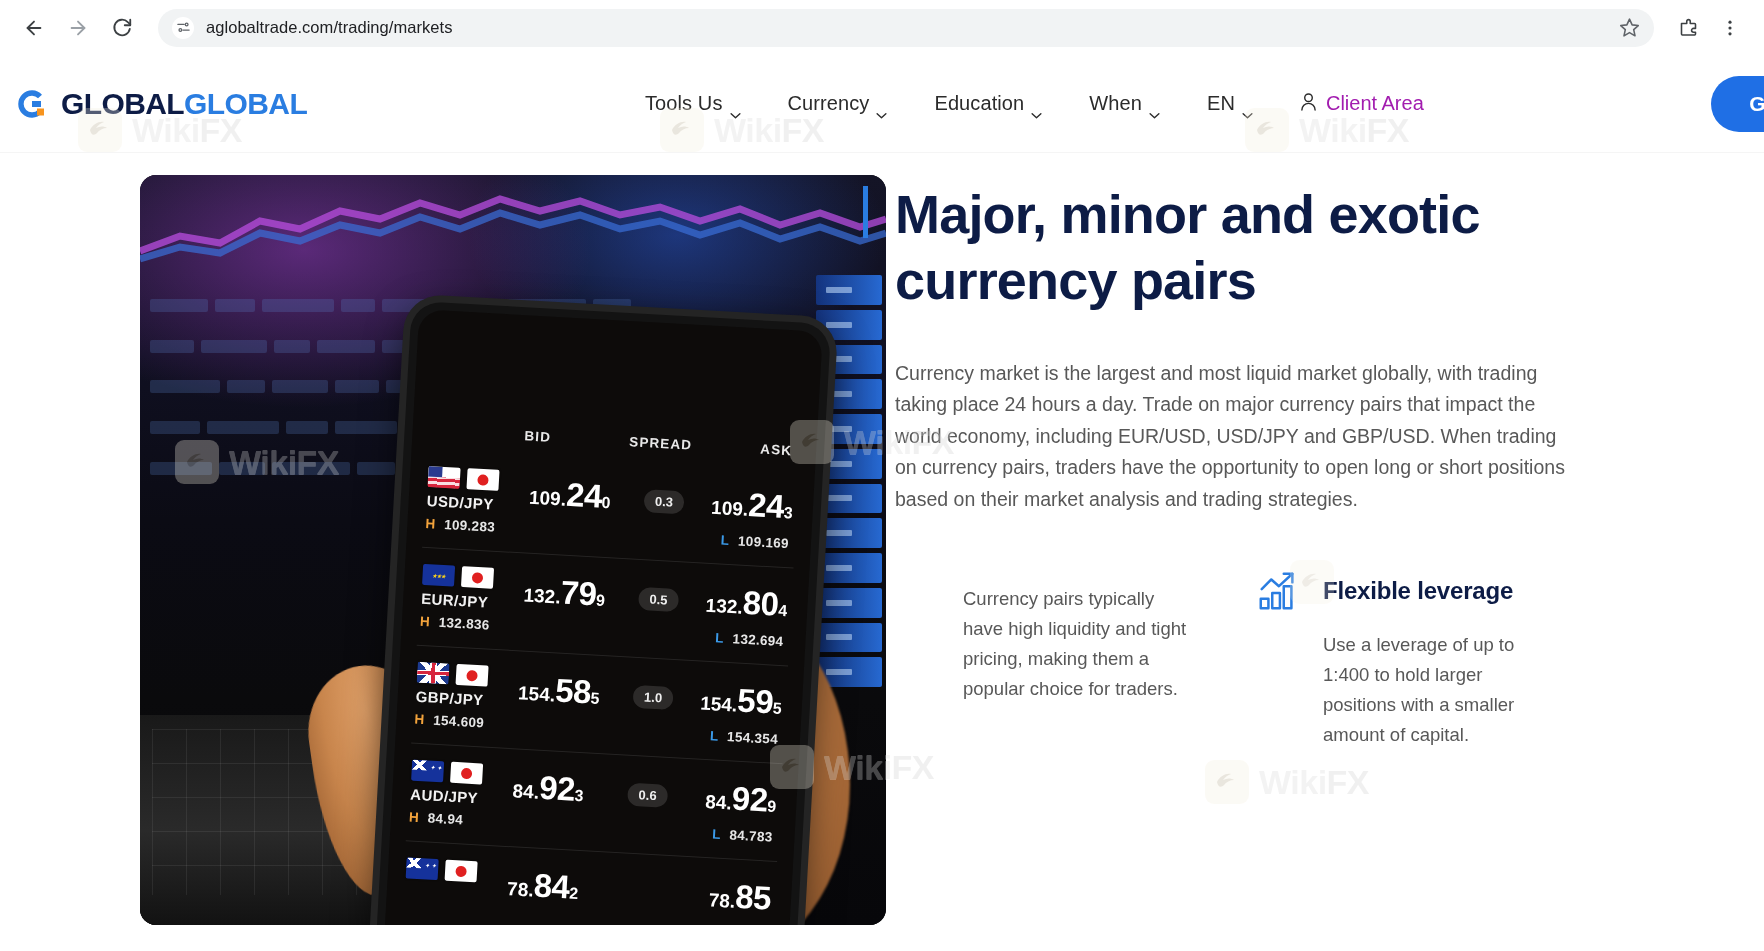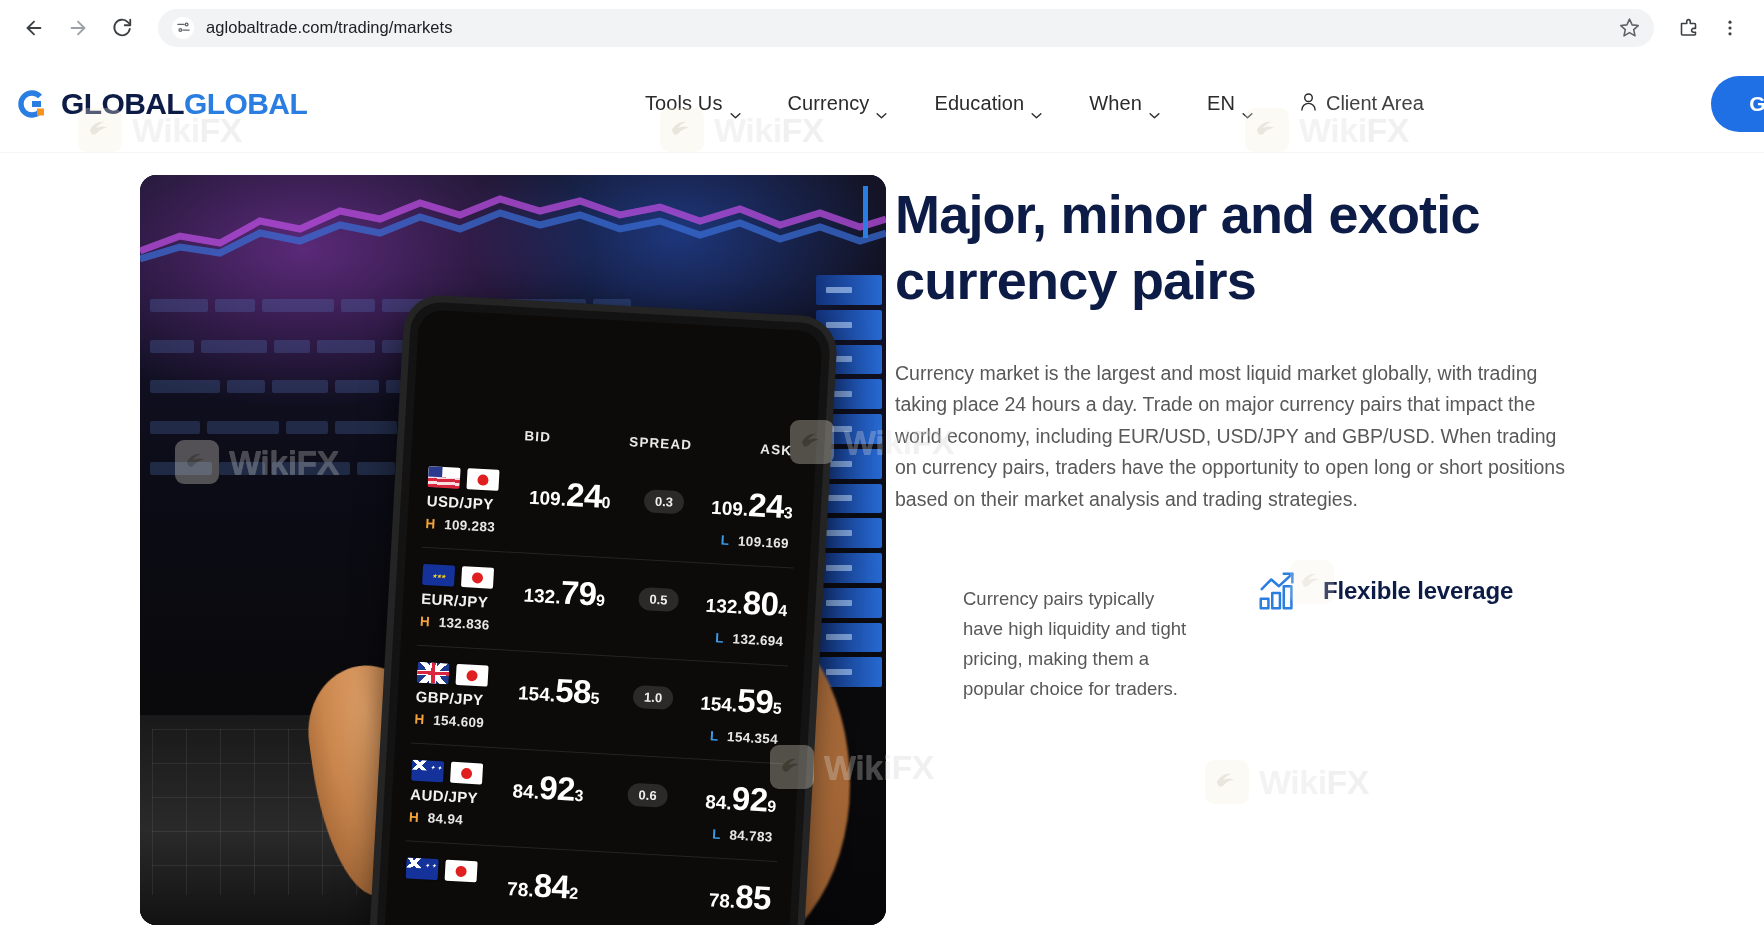--- a/index.html
+++ b/index.html
@@ -89,21 +89,21 @@
     font-size: 20px; color: #2b2b2b;
     white-space: nowrap;
     letter-spacing: 0.1px;
   }
   .caret {
     width: 11px; height: 7px; flex: 0 0 auto;
     position: relative; top: 1px;
   }
   .nav-client {
     display: flex; align-items: center; gap: 9px;
-    font-size: 20px; color: #404040; white-space: nowrap;
+    font-size: 20px; color: #a21caf; white-space: nowrap;
   }
   .cta-btn {
     position: absolute; right: -78px; top: 50%;
     transform: translateY(-50%);
     height: 56px;
     background: #1f6fe5;
     border-radius: 28px;
     display: flex; align-items: center;
     padding: 0 38px;
     color: #ffffff; font-size: 21px; font-weight: 700;
@@ -788,20 +788,21 @@
             <svg width="46" height="46" viewBox="0 0 48 48" fill="none" stroke="#2a7de1" stroke-width="2.6" stroke-linecap="round" stroke-linejoin="round">
               <polyline points="7,22 17,12 25,19 39,6"></polyline>
               <polyline points="30,6 39,6 39,15"></polyline>
               <rect x="6" y="32" width="8" height="10"></rect>
               <rect x="18" y="26" width="8" height="16"></rect>
               <rect x="30" y="19" width="8" height="23"></rect>
             </svg>
           </span>
           <span class="feature-title">Flexible leverage</span>
         </div>
+        <p class="feature-text">Use a leverage of up to 1:400 to hold larger positions with a smaller amount of capital.</p>
       </div>
 
     </div>
   </div>
 </div>
 
 <div class="wm" style="left:78px; top:108px;">
   <span class="wm-badge">
     <svg width="28" height="28" viewBox="0 0 28 28" fill="#b9ae93">
         <path d="M4 14c3-6 9-9 14-8-3 1-6 3-8 6 4-2 8-2 11 0-4 0-8 2-10 5-3 3-6 2-7-3z"></path>

